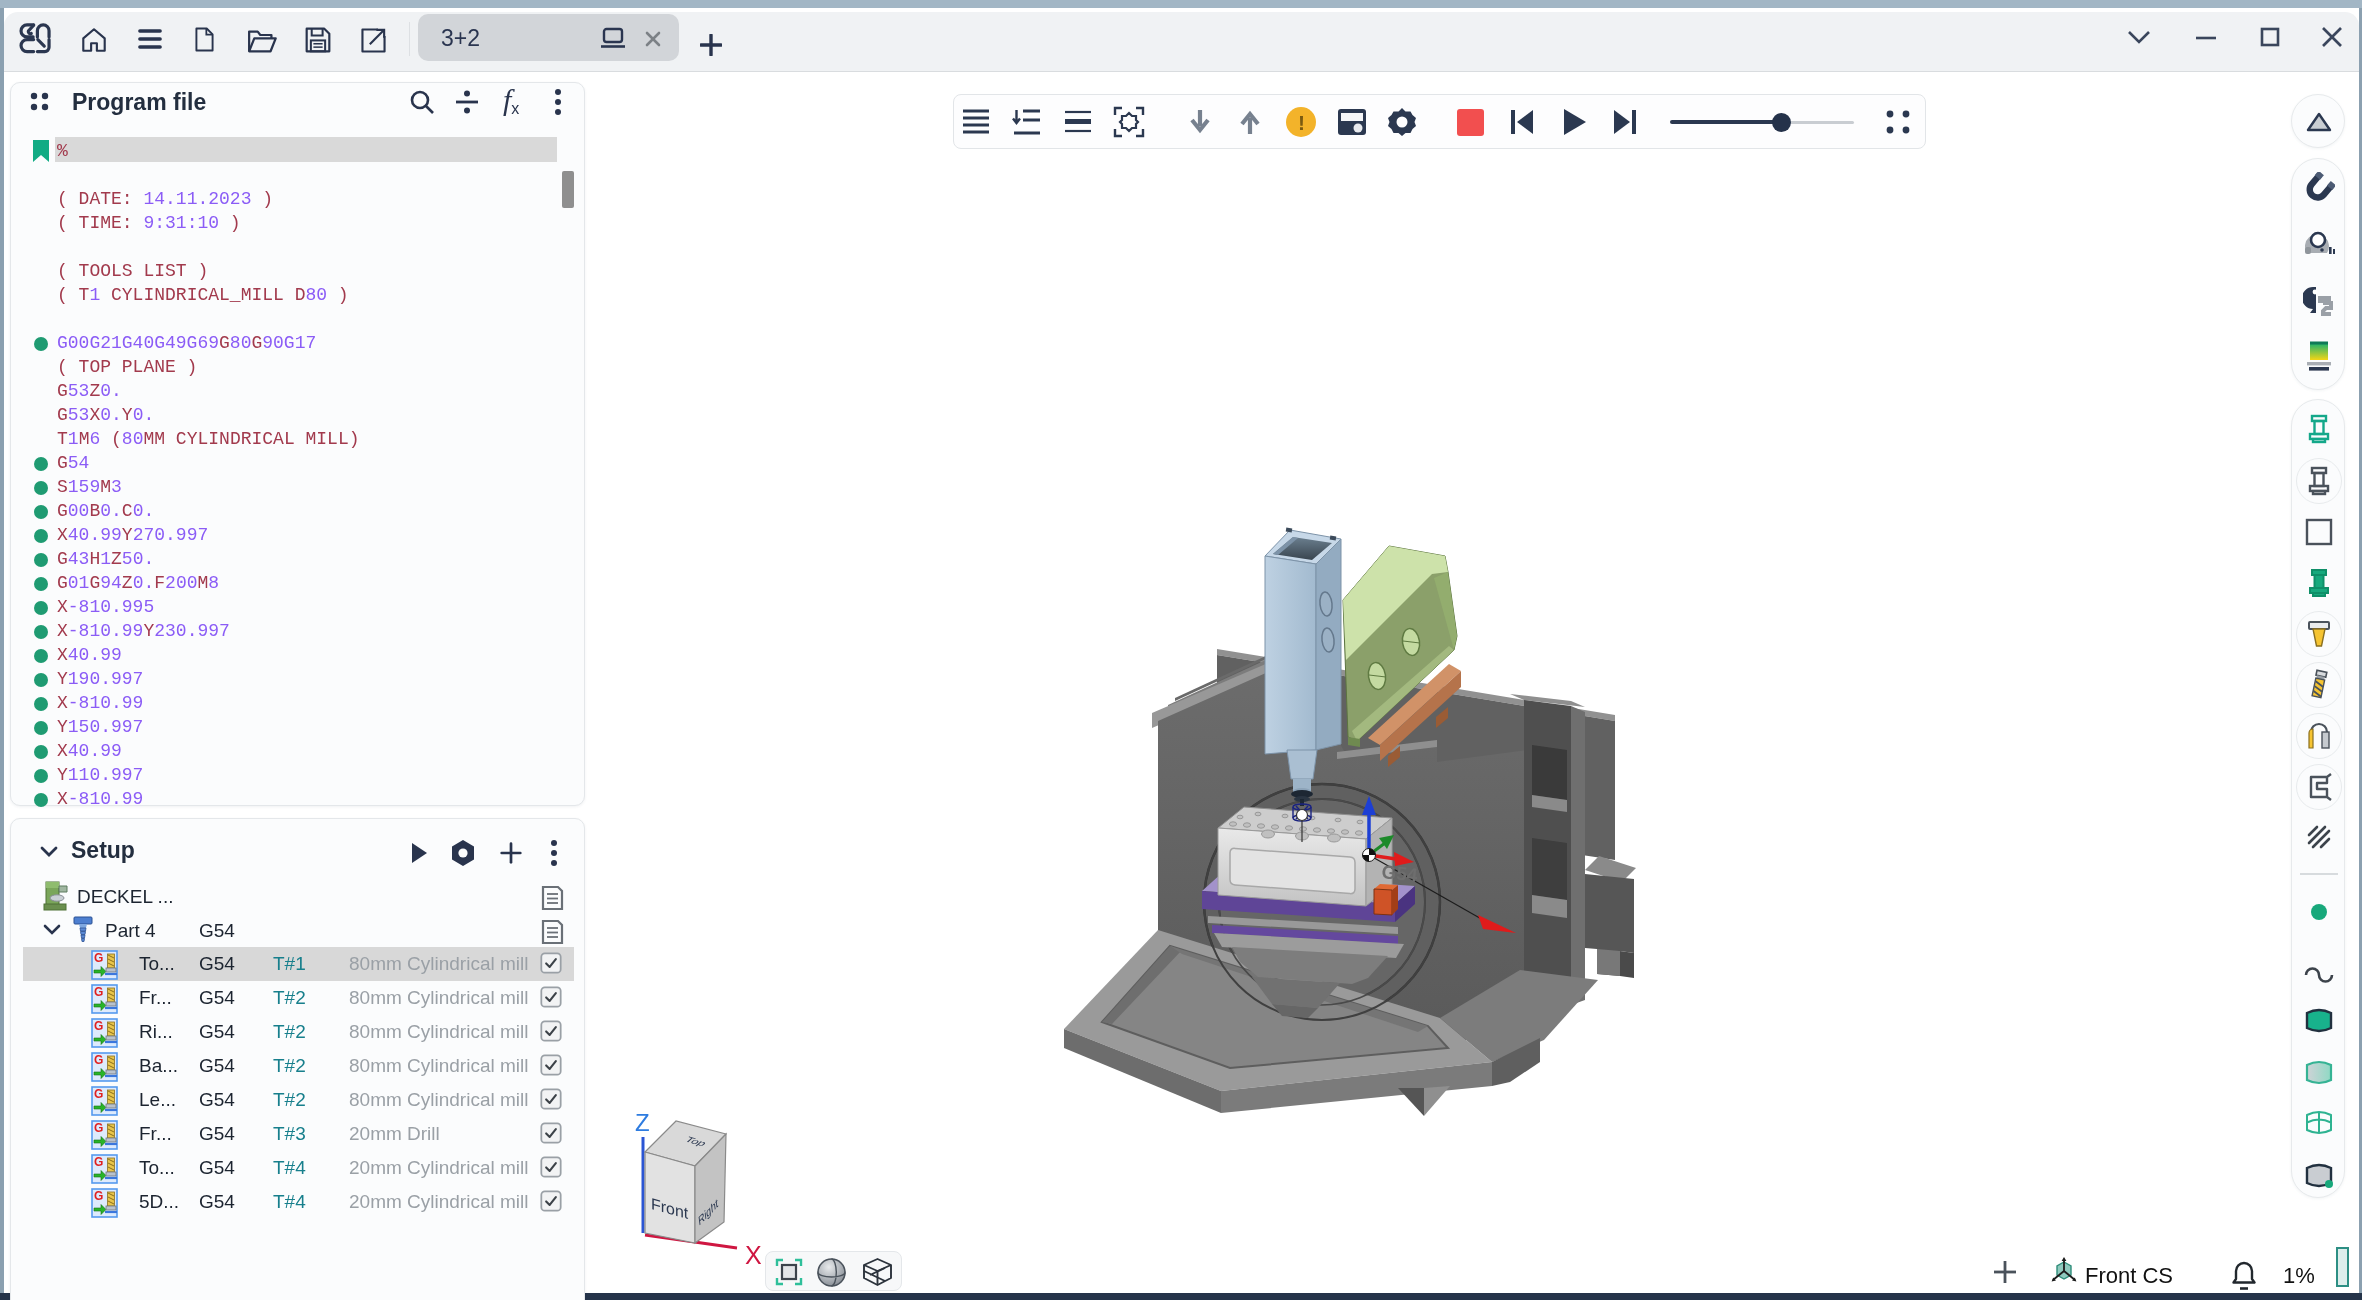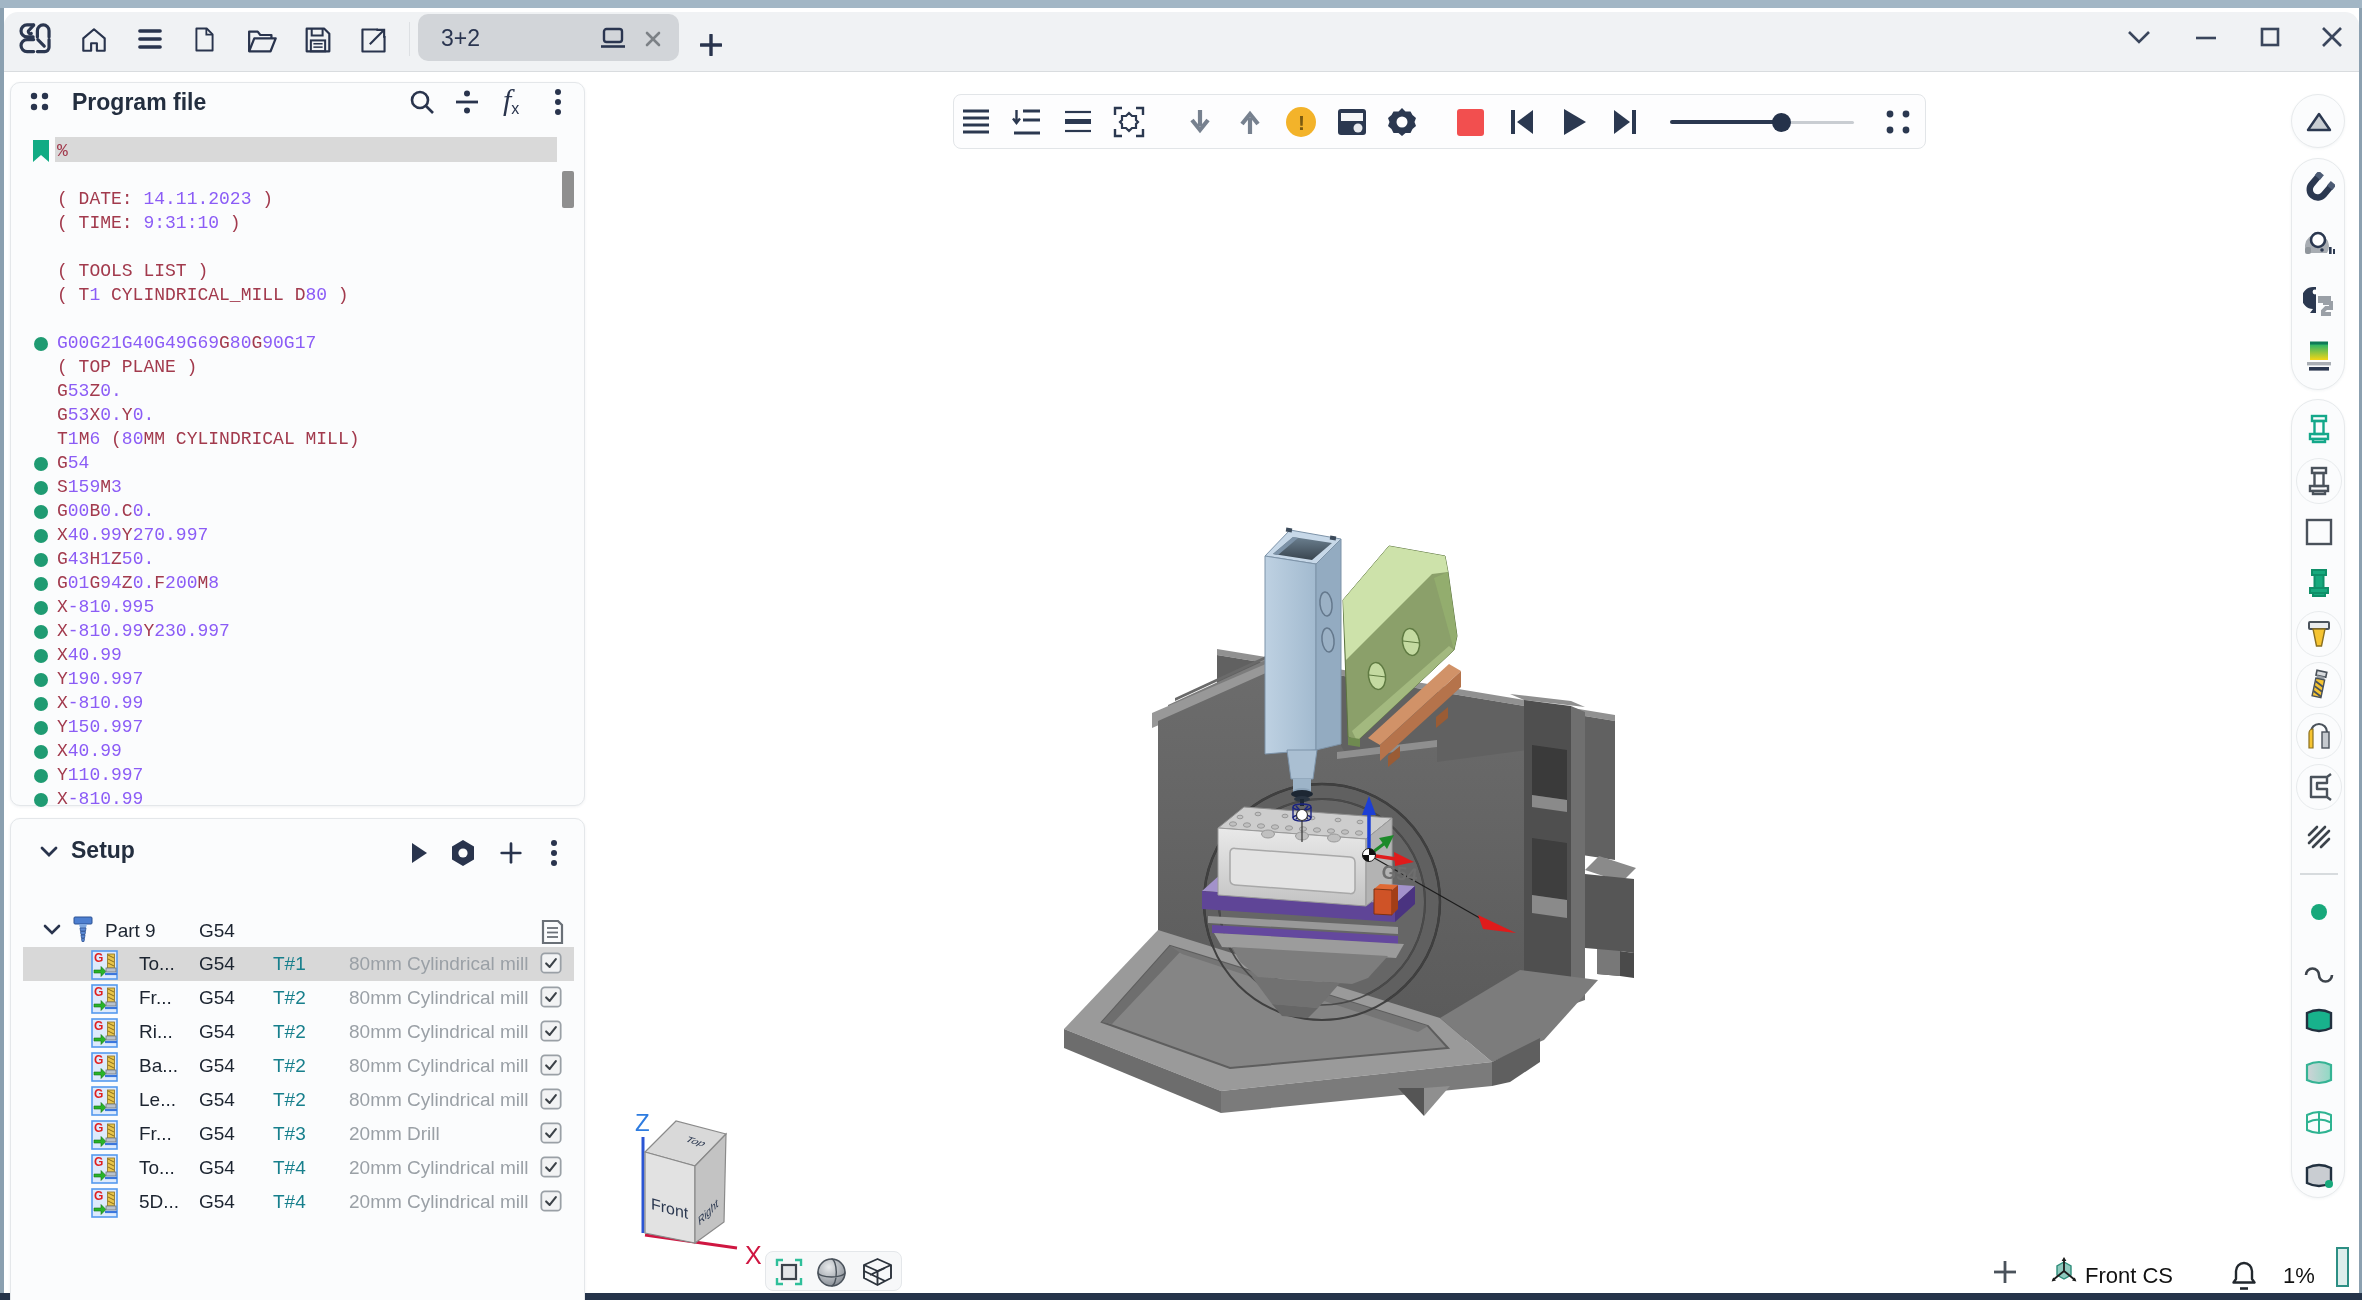--- a/index.html
+++ b/index.html
@@ -375,31 +375,49 @@
         </g>
     </svg>
     <svg style="position:absolute;left:528px;top:19px" width="30" height="30" viewBox="0 0 30 30">
       <g fill="#29344d">
           <circle cx="15" cy="5" r="3"></circle>
           <circle cx="15" cy="15" r="3"></circle>
           <circle cx="15" cy="25" r="3"></circle>
         </g>
     </svg>
 
+    <div class="srow" style="top:61px">
+      <svg style="position:absolute;left:20px;top:0" width="30" height="34" viewBox="0 0 30 34">
+        <rect x="3" y="2" width="13" height="24" fill="#7aa65a" stroke="#4e7036" stroke-width="1"></rect>
+        <rect x="3" y="2" width="13" height="6" fill="#8fbc6e"></rect>
+        <path d="M16 6 H24 V12 H16 Z" fill="#9fb6a0" stroke="#5d7a5e" stroke-width="1"></path>
+        <rect x="1" y="24" width="22" height="6" fill="#6a8f4e" stroke="#4e7036" stroke-width="1"></rect>
+        <ellipse cx="14" cy="18" rx="7" ry="3.2" fill="#c9cfd4" stroke="#8a9097" stroke-width="1"></ellipse>
+      </svg>
+      <div style="position:absolute;left:54px;top:6px">DECKEL ...</div>
+      <svg class="cbx" style="left:516px" width="26" height="26" viewBox="0 0 26 26">
+        <path d="M4 2 H19 L23 6 V24 H4 Z" fill="none" stroke="#6a7077" stroke-width="2.2"></path>
+        <g stroke="#6a7077" stroke-width="1.8">
+            <line x1="8" y1="9" x2="19" y2="9"></line>
+            <line x1="8" y1="13.5" x2="19" y2="13.5"></line>
+            <line x1="8" y1="18" x2="19" y2="18"></line>
+          </g>
+      </svg>
+    </div>
 
     <div class="srow" style="top:95px">
       <svg style="position:absolute;left:18px;top:8px" width="22" height="16" viewBox="0 0 22 16">
         <path d="M4 4 L11 11 L18 4" fill="none" stroke="#29344d" stroke-width="2.6" stroke-linecap="round"></path>
       </svg>
       <svg style="position:absolute;left:46px;top:1px" width="28" height="32" viewBox="0 0 28 32">
         <rect x="5" y="2" width="18" height="7" rx="1" fill="#4d7fd0" stroke="#2d5394" stroke-width="1"></rect>
         <path d="M10 9 H18 L17 13 H11 Z" fill="#7fa8e0"></path>
         <path d="M11 13 H17 L16.5 16 H11.5 Z M11.5 16.5 H16.5 L16 19.5 H12 Z M12 20 H16 L15.5 23 H12.5 Z M12.5 23.5 H15.5 L15 26.5 H13 Z" fill="#5b8ad6" stroke="#2d5394" stroke-width="0.8"></path>
       </svg>
-      <div style="position:absolute;left:82px;top:6px">Part 9</div>
+      <div style="position:absolute;left:82px;top:6px">Part 4</div>
       <div class="c-g">G54</div>
       <svg class="cbx" style="left:516px" width="26" height="26" viewBox="0 0 26 26">
         <path d="M4 2 H19 L23 6 V24 H4 Z" fill="none" stroke="#6a7077" stroke-width="2.2"></path>
         <g stroke="#6a7077" stroke-width="1.8">
             <line x1="8" y1="9" x2="19" y2="9"></line>
             <line x1="8" y1="13.5" x2="19" y2="13.5"></line>
             <line x1="8" y1="18" x2="19" y2="18"></line>
           </g>
       </svg>
     </div>

